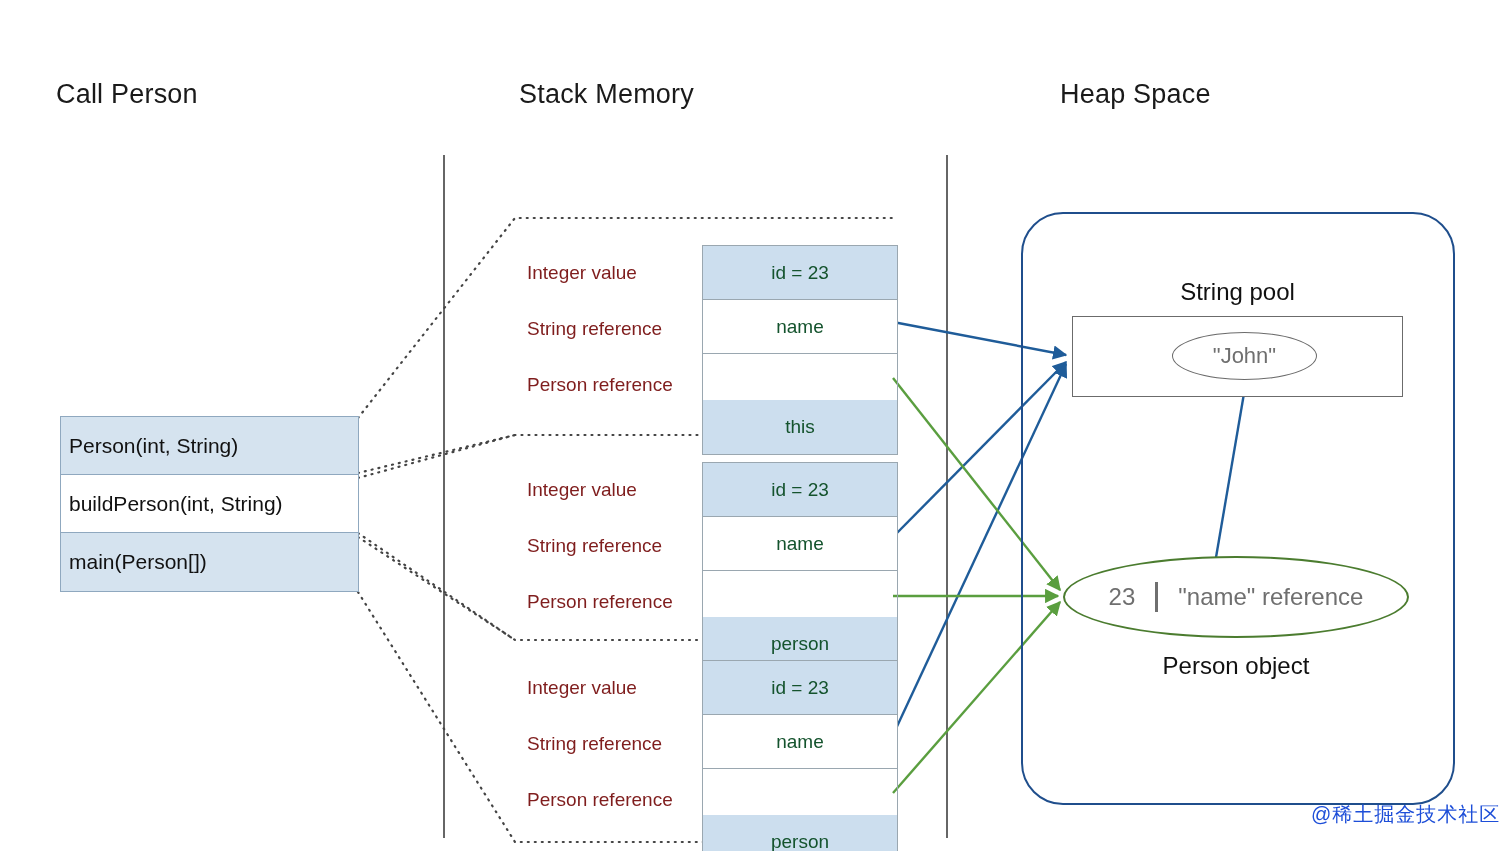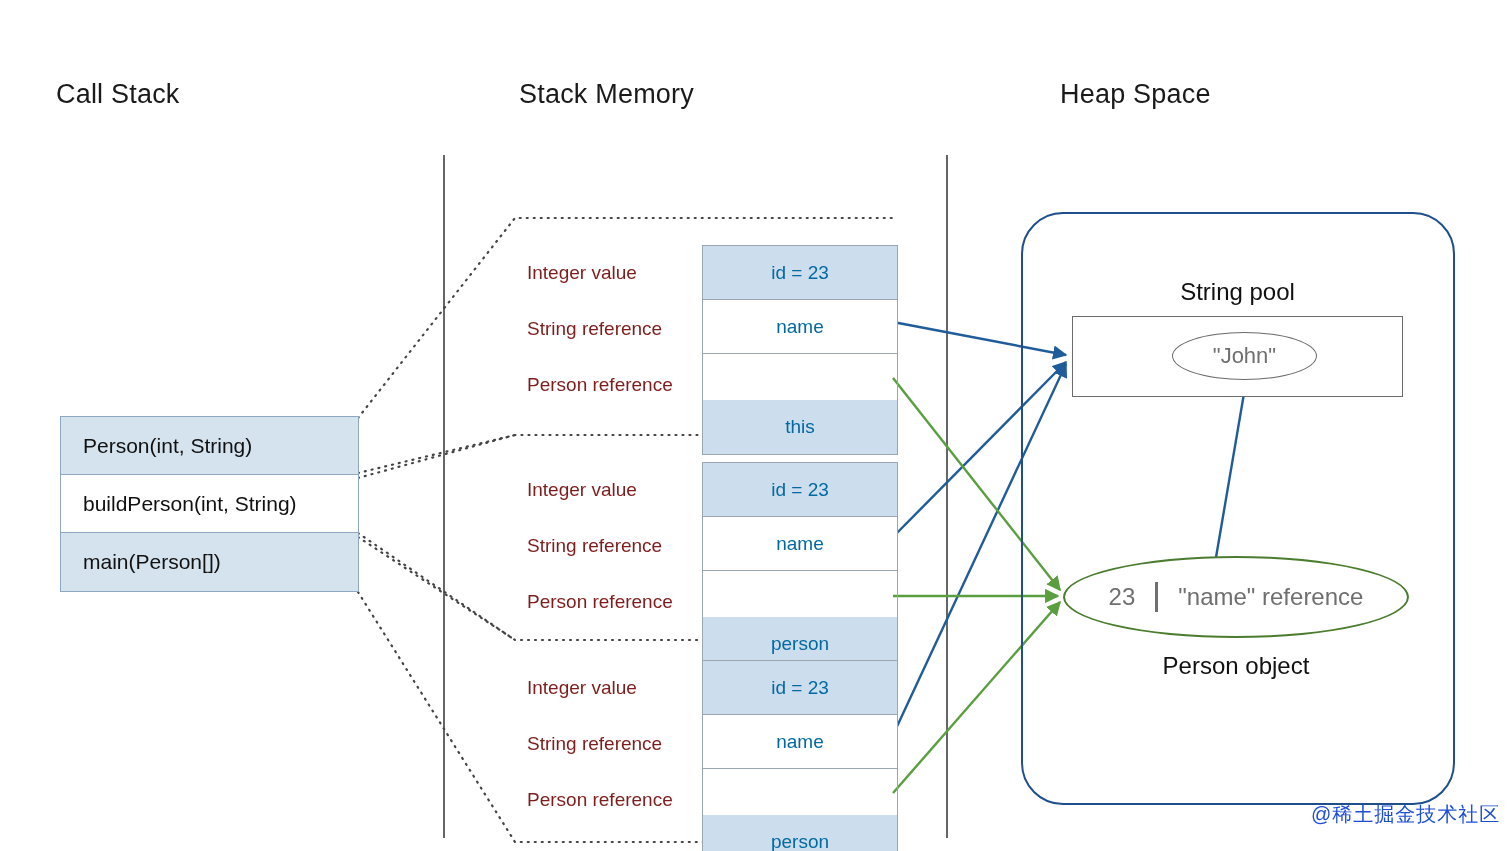--- a/index.html
+++ b/index.html
@@ -12,39 +12,39 @@
   svg.layer{position:absolute;left:0;top:0;width:1512px;height:851px;pointer-events:none;}
 
   .section-title{
     position:absolute;font-size:27px;letter-spacing:0.2px;color:#1a1a1a;
     white-space:nowrap;
   }
 
   
   .callstack{position:absolute;left:60px;top:416px;width:297px;border:1px solid #8fa8bf;}
   .cs-row{
-    height:58px;display:flex;align-items:center;padding-left:22px;
+    height:58px;display:flex;align-items:center;padding-left:8px;
     font-size:21px;color:#111;box-sizing:border-box;
     border-bottom:1px solid #8fa8bf;
   }
   .cs-row:last-child{border-bottom:none;}
   .cs-row.shaded{background:#d5e3ef;}
   .cs-row.plain{background:#ffffff;}
 
   
   .frame{position:absolute;}
   .frame .labels{position:absolute;left:0;top:0;width:190px;}
   .lbl{
     height:56px;display:flex;align-items:center;
     font-size:19px;color:#7f1d1d;white-space:nowrap;
   }
   .cells{position:absolute;left:175px;top:0;width:194px;border:1px solid #9aa7b0;}
   .cell{
     height:54px;display:flex;align-items:center;justify-content:center;
-    font-size:19px;color:#0369a1;box-sizing:border-box;
+    font-size:19px;color:#14532d;box-sizing:border-box;
     border-bottom:1px solid #9aa7b0;
   }
   .cell:last-child{border-bottom:none;margin-top:46px;}
   .cell.shaded{background:#ccdeee;}
   .cell.plain{background:#ffffff;}
 
   
   .heap-box{
     position:absolute;left:1021px;top:212px;width:434px;height:593px;
     border:2px solid #1f4e8c;border-radius:42px;box-sizing:border-box;
@@ -117,21 +117,21 @@
 
     <line x1="1213" y1="575" x2="1248" y2="370" stroke="#1f5c99" stroke-width="2.4" marker-end="url(#arrow-blue)"></line>
 
     <g stroke="#5a9e3f" stroke-width="2.4" fill="none">
       <line x1="893" y1="378" x2="1060" y2="590" marker-end="url(#arrow-green)"></line>
       <line x1="893" y1="596" x2="1058" y2="596" marker-end="url(#arrow-green)"></line>
       <line x1="893" y1="793" x2="1060" y2="602" marker-end="url(#arrow-green)"></line>
     </g>
   </svg>
 
-  <div class="section-title" style="left:56px;top:79px;">Call Stack</div>
+  <div class="section-title" style="left:56px;top:79px;">Call Person</div>
   <div class="section-title" style="left:519px;top:79px;">Stack Memory</div>
   <div class="section-title" style="left:1060px;top:79px;">Heap Space</div>
 
   <div class="callstack">
     <div class="cs-row shaded">
       <span>Person(int, String)</span>
     </div>
     <div class="cs-row plain">
       <span>buildPerson(int, String)</span>
     </div>

